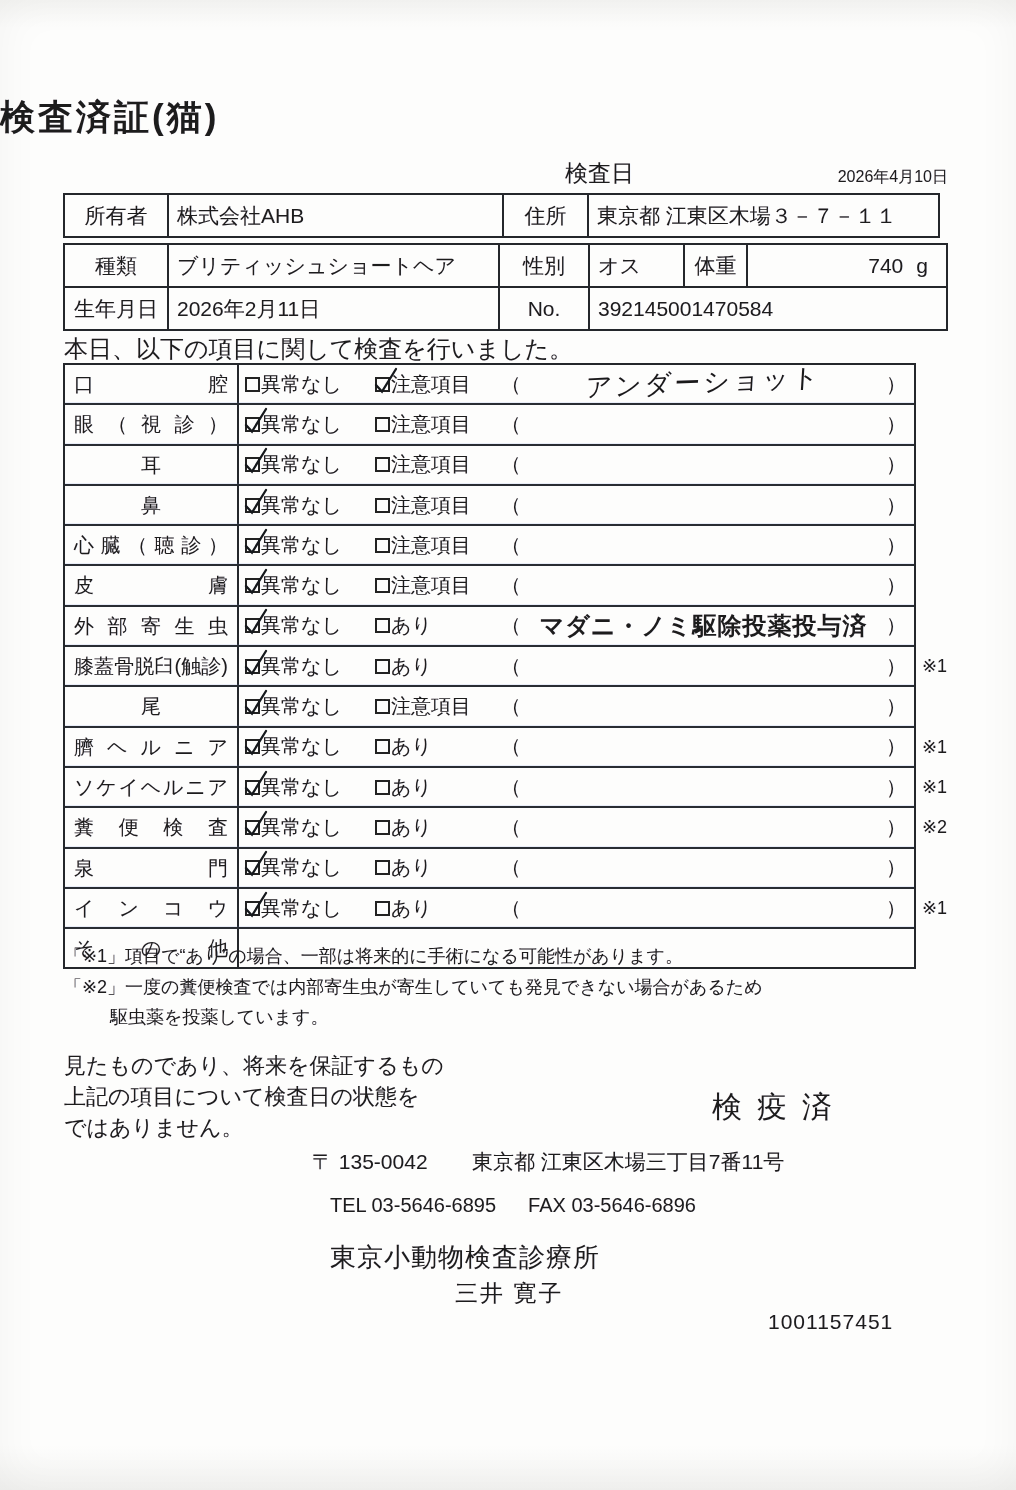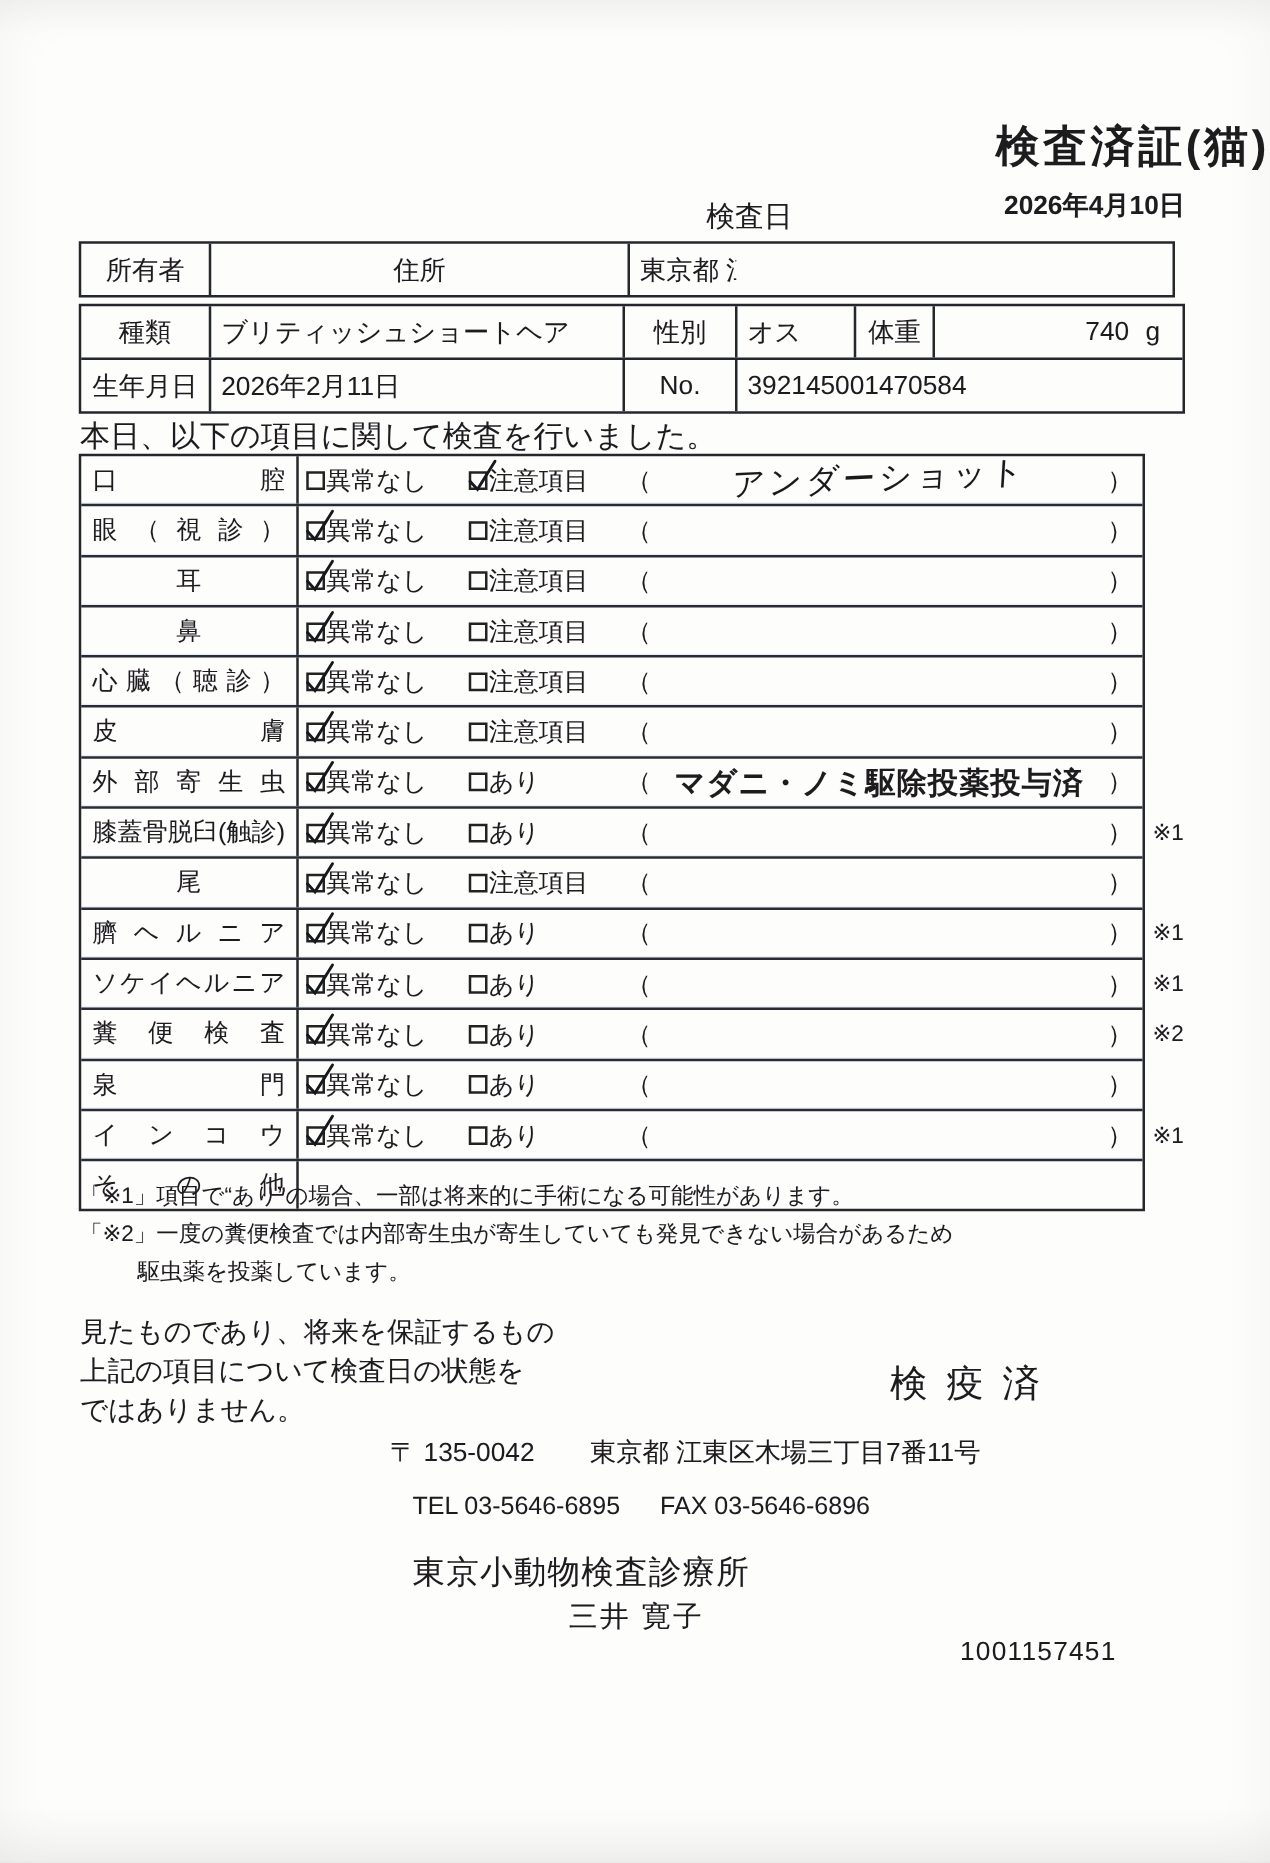--- a/index.html
+++ b/index.html
@@ -10,23 +10,23 @@
     color:#1c1c1c;
   }
   .page{
     position:relative;width:1016px;height:1490px;
     background:linear-gradient(180deg,#f6f6f4 0,#fdfdfc 28px,#fdfdfc 97%,#f3f3f1 100%);
     box-shadow:inset 0 0 46px rgba(0,0,0,.045);
     overflow:hidden;
     text-shadow:.4px 0 0 rgba(40,90,255,.10),-.4px 0 0 rgba(255,60,60,.08);
   }
   .abs{position:absolute;}
-  .title{top:94px;left:0;width:1016px;text-align:right;font-size:35px;font-weight:bold;letter-spacing:3px;}
+  .title{top:94px;left:0;width:1016px;text-align:left;font-size:35px;font-weight:bold;letter-spacing:3px;}
   .date-label{top:158px;left:565px;font-size:23px;}
-  .date-value{top:150px;right:68px;font-size:21px;font-weight:bold;}
+  .date-value{top:167px;right:68px;font-size:16px;}
 
   
   .hbox{border:2px solid #24272b;background:transparent;}
   .owner-box{top:193px;left:63px;width:873px;height:41px;display:grid;grid-template-columns:104px 335px 85px 1fr;}
   .animal-box{top:243px;left:63px;width:881px;}
   .a-row{display:grid;height:41px;}
   .a-row1{grid-template-columns:104px 331px 90px 95px 63px 1fr;border-bottom:2px solid #24272b;}
   .a-row2{grid-template-columns:104px 331px 90px 1fr;}
   .cell{display:flex;align-items:center;font-size:21px;padding:0 8px;overflow:hidden;white-space:nowrap;}
   .cell.br{border-right:2px solid #24272b;}
@@ -74,20 +74,21 @@
 <body>
 
 <div class="page">
 
   <div class="abs title">検査済証(猫)</div>
   <div class="abs date-label">検査日</div>
   <div class="abs date-value">2026年4月10日</div>
 
   <div class="abs hbox owner-box">
     <div class="cell lab br">所有者</div>
+    <div class="cell br">株式会社AHB</div>
     <div class="cell lab br">住所</div>
     <div class="cell">東京都 江東区木場３－７－１１</div>
   </div>
 
   <div class="abs hbox animal-box">
     <div class="a-row a-row1">
       <div class="cell lab br">種類</div>
       <div class="cell br">ブリティッシュショートヘア</div>
       <div class="cell lab br">性別</div>
       <div class="cell br">オス</div>

